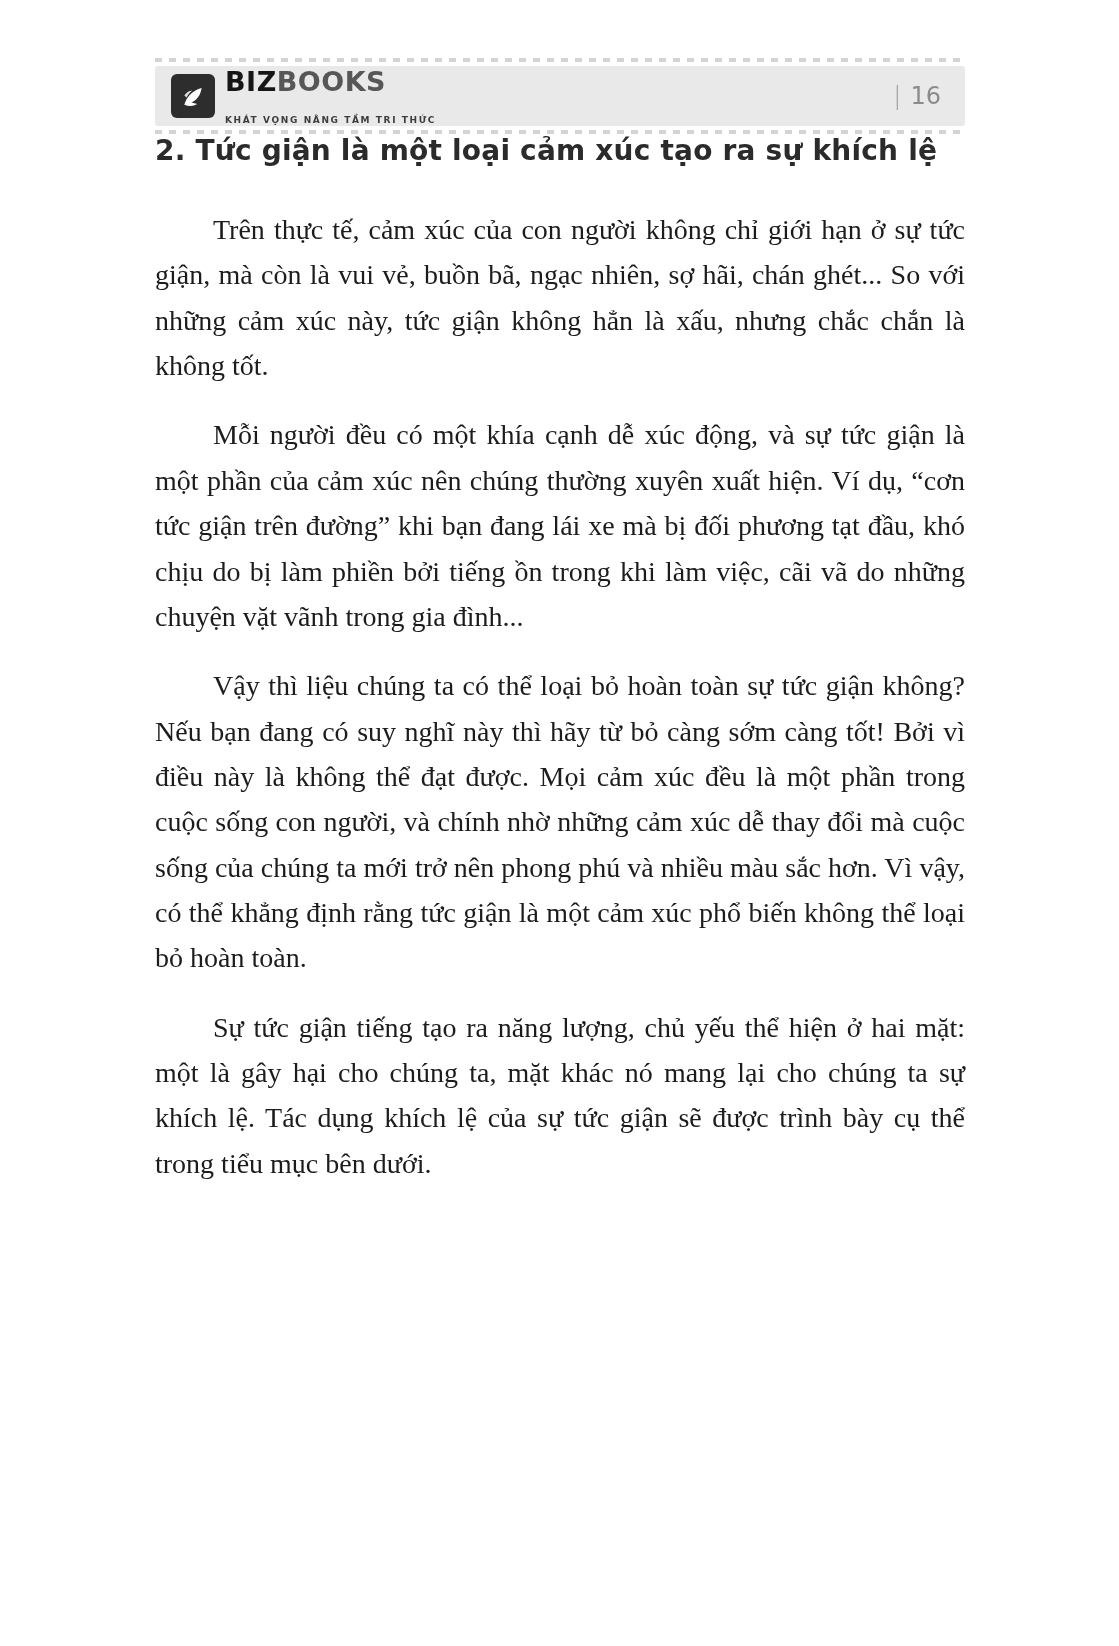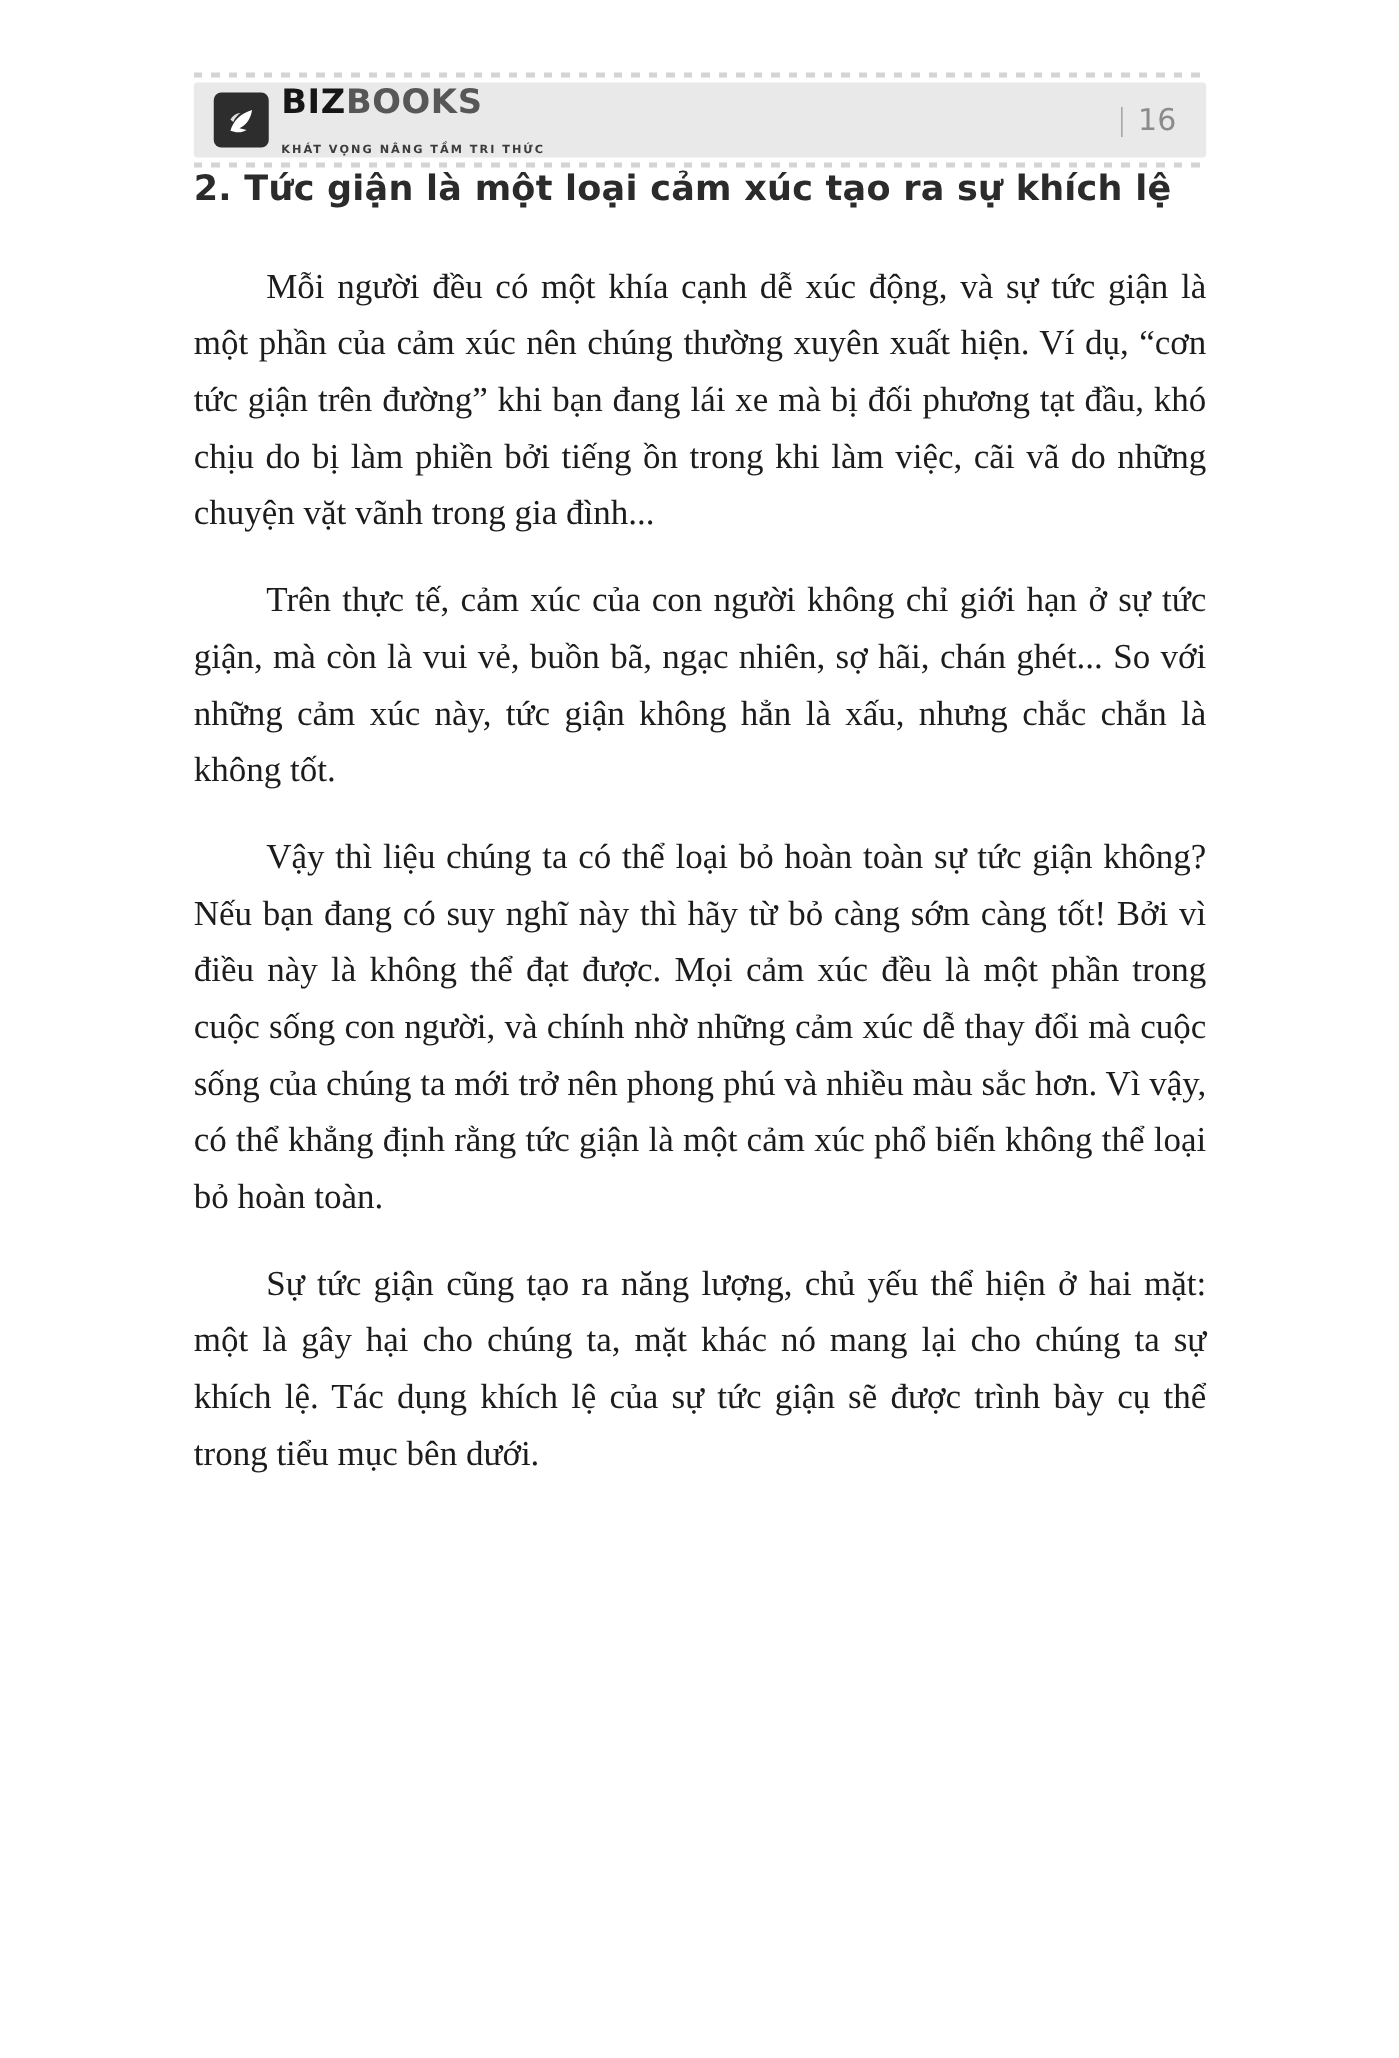--- a/index.html
+++ b/index.html
@@ -121,19 +121,19 @@
       <div class="page-num">
         <span class="sep">|</span>
         <span class="num">16</span>
       </div>
     </div>
     <div class="perforation"></div>
   </div>
 
   <main>
     <h2 class="section-heading">2. Tức giận là một loại cảm xúc tạo ra sự khích lệ</h2>
+    <p class="body-para">Trên thực tế, cảm xúc của con người không chỉ giới hạn ở sự tức giận, mà còn là vui vẻ, buồn bã, ngạc nhiên, sợ hãi, chán ghét... So với những cảm xúc này, tức giận không hẳn là xấu, nhưng chắc chắn là không tốt.</p>
     <p class="body-para">Mỗi người đều có một khía cạnh dễ xúc động, và sự tức giận là một phần của cảm xúc nên chúng thường xuyên xuất hiện. Ví dụ, “cơn tức giận trên đường” khi bạn đang lái xe mà bị đối phương tạt đầu, khó chịu do bị làm phiền bởi tiếng ồn trong khi làm việc, cãi vã do những chuyện vặt vãnh trong gia đình...</p>
-    <p class="body-para">Trên thực tế, cảm xúc của con người không chỉ giới hạn ở sự tức giận, mà còn là vui vẻ, buồn bã, ngạc nhiên, sợ hãi, chán ghét... So với những cảm xúc này, tức giận không hẳn là xấu, nhưng chắc chắn là không tốt.</p>
     <p class="body-para">Vậy thì liệu chúng ta có thể loại bỏ hoàn toàn sự tức giận không? Nếu bạn đang có suy nghĩ này thì hãy từ bỏ càng sớm càng tốt! Bởi vì điều này là không thể đạt được. Mọi cảm xúc đều là một phần trong cuộc sống con người, và chính nhờ những cảm xúc dễ thay đổi mà cuộc sống của chúng ta mới trở nên phong phú và nhiều màu sắc hơn. Vì vậy, có thể khẳng định rằng tức giận là một cảm xúc phổ biến không thể loại bỏ hoàn toàn.</p>
-    <p class="body-para">Sự tức giận cũng tạo ra năng lượng, chủ yếu thể hiện ở hai mặt: một là gây hại cho chúng ta, mặt khác nó mang lại cho chúng ta sự khích lệ. Tác dụng khích lệ của sự tức giận sẽ được trình bày cụ thể trong tiểu mục bên dưới.</p>
+    <p class="body-para">Sự tức giận tiếng tạo ra năng lượng, chủ yếu thể hiện ở hai mặt: một là gây hại cho chúng ta, mặt khác nó mang lại cho chúng ta sự khích lệ. Tác dụng khích lệ của sự tức giận sẽ được trình bày cụ thể trong tiểu mục bên dưới.</p>
   </main>
 
 </div>
 
 </body></html>

